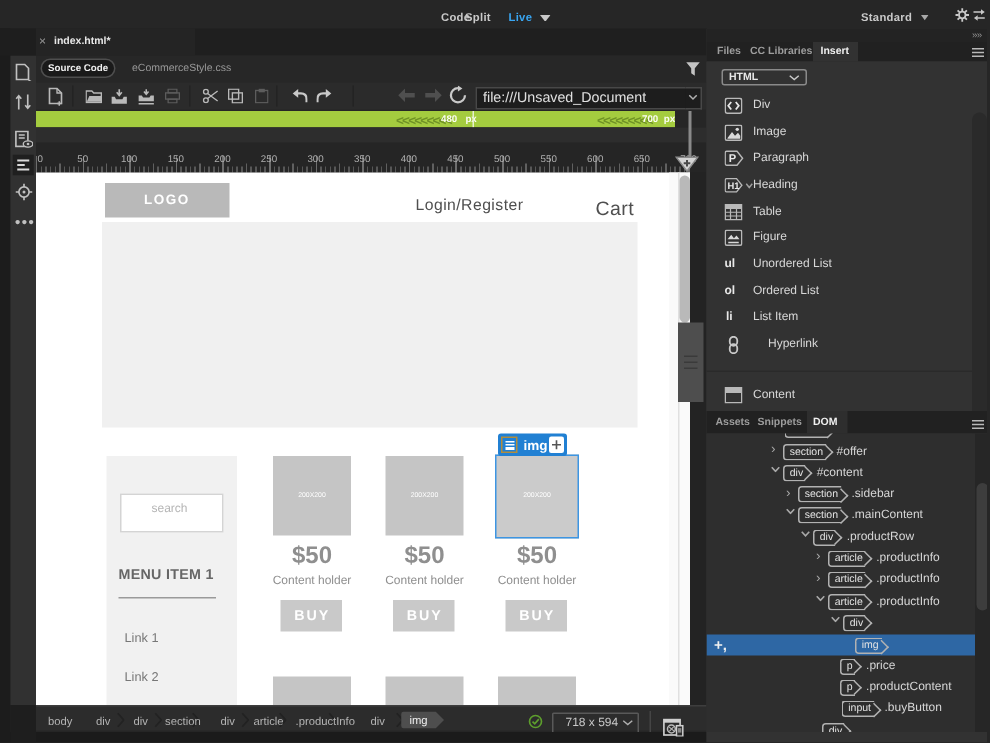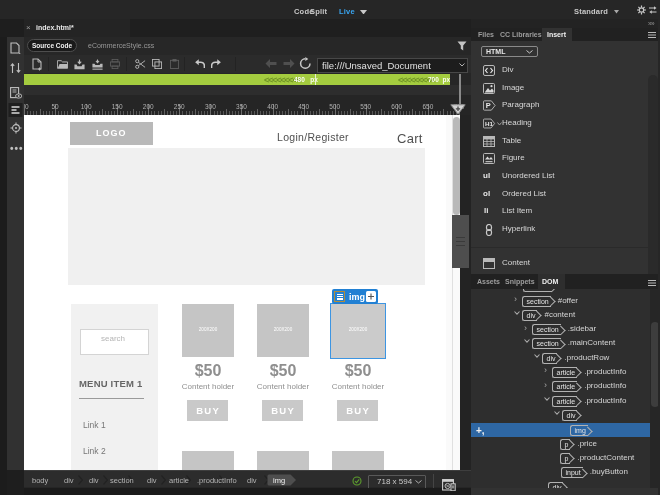--- a/index.html
+++ b/index.html
@@ -334,21 +334,21 @@
 
       <span class="irow" style="left:31px;top:24px;">Div</span>
       <span class="irow" style="left:31px;top:42px;">Image</span>
       <span class="irow" style="left:31px;top:59px;">Paragraph</span>
       <span class="irow" style="left:31px;top:77px;">Heading</span>
       <span class="irow" style="left:31px;top:95px;">Table</span>
       <span class="irow" style="left:31px;top:112px;">Figure</span>
       <span class="irow" style="left:31px;top:130px;">Unordered List</span>
       <span class="irow" style="left:31px;top:148px;">Ordered List</span>
       <span class="irow" style="left:31px;top:165px;">List Item</span>
-      <span class="irow" style="left:31px;top:183px;">Hyperlink</span>
+      <span class="irow" style="left:41px;top:183px;">Hyperlink</span>
       <span class="irow" style="left:31px;top:217px;">Content</span>
       <div class="abs" style="left:0;top:206px;width:189px;height:1px;background:#2a2a2a;"></div>
       <div class="abs" style="left:177px;top:34px;width:10px;height:214px;background:#2a2a2a;border-radius:5px 5px 0 0;"></div>
 
       <svg class="abs" style="left:12px;top:24px;" width="12" height="11" viewBox="0 0 12 11">
         <rect x="0.5" y="0.5" width="11" height="10" rx="1.5" fill="none" stroke="#b9b9b9"></rect>
         <path d="M4.5 3 L2.5 5.5 L4.5 8 M7.5 3 L9.5 5.5 L7.5 8" fill="none" stroke="#e8e8e8" stroke-width="1.2"></path>
       </svg>
       <svg class="abs" style="left:12px;top:42px;" width="12" height="11" viewBox="0 0 12 11">
         <rect x="0.5" y="0.5" width="11" height="10" rx="1" fill="none" stroke="#b9b9b9"></rect>

